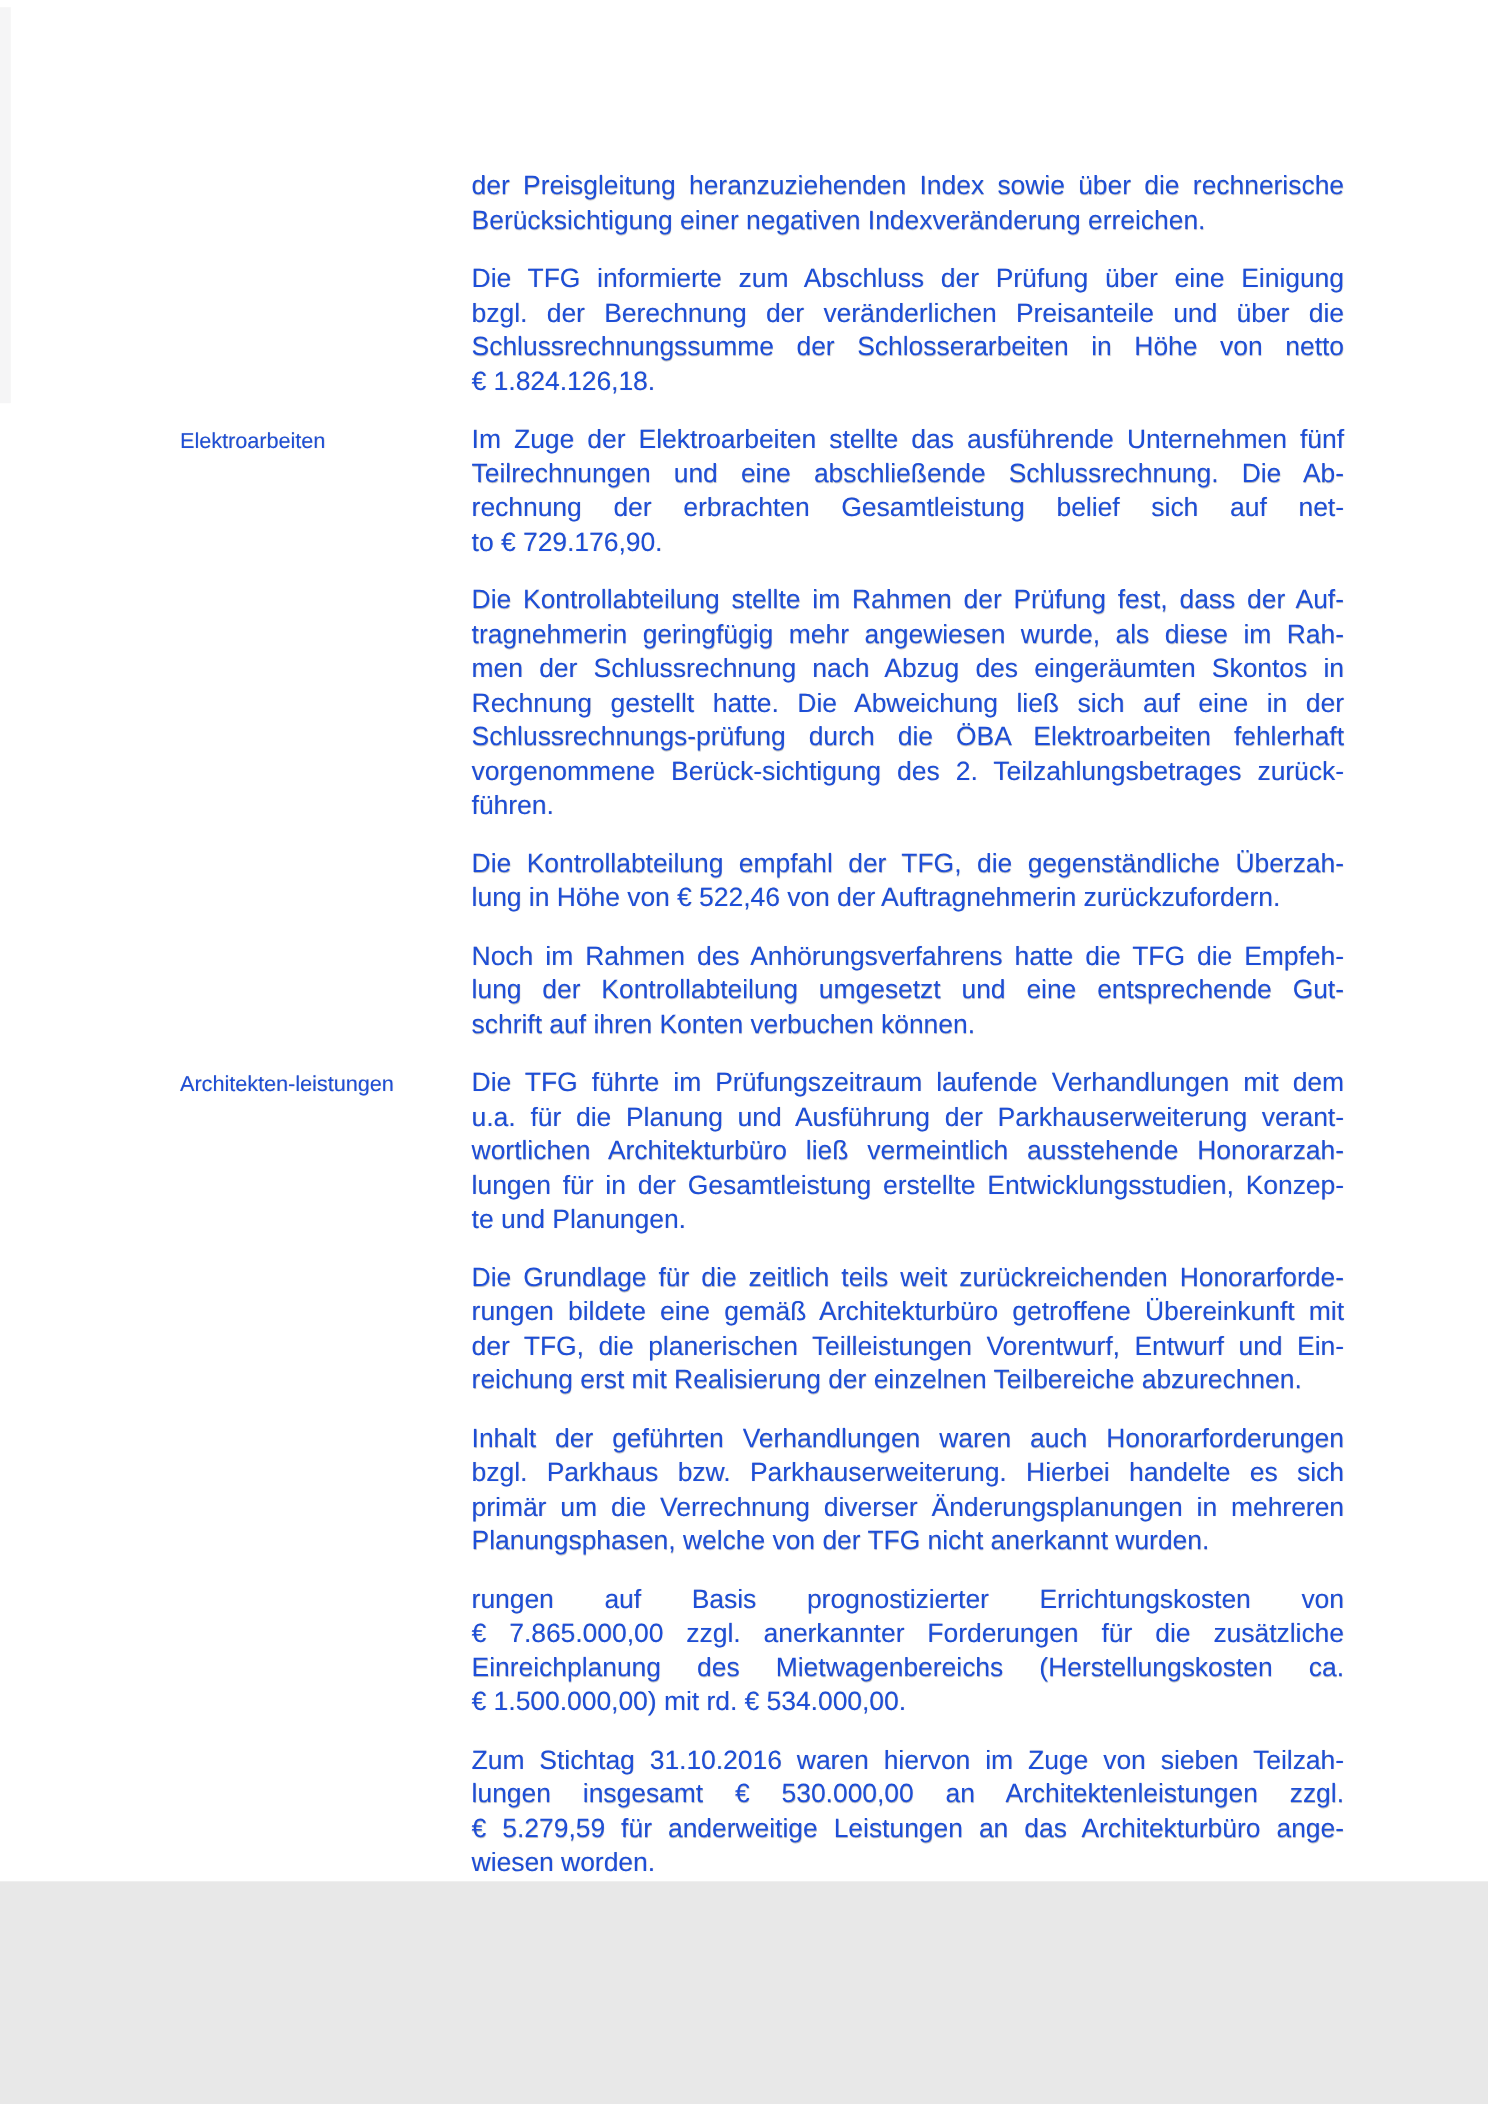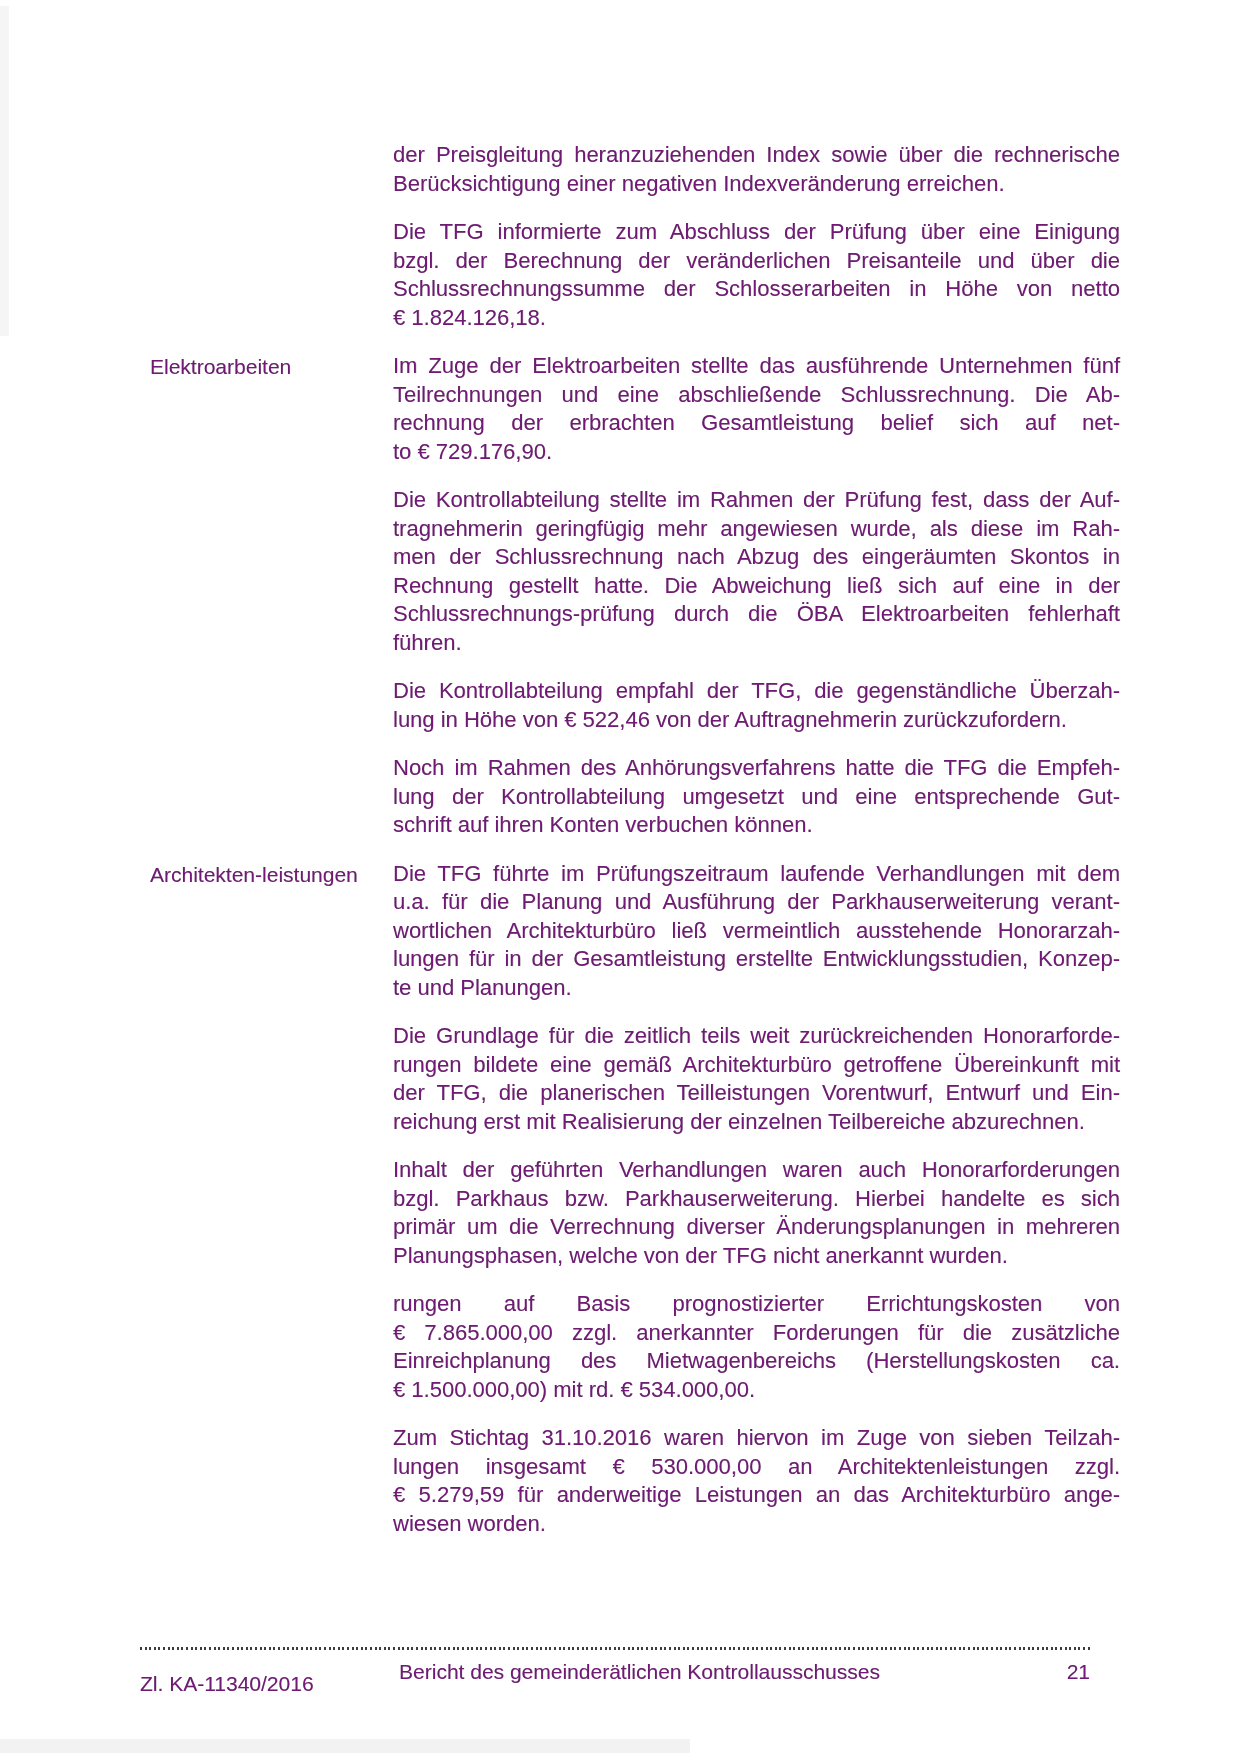--- a/index.html
+++ b/index.html
@@ -1,40 +1,40 @@
 <!DOCTYPE html>
 <html><head>
 <meta charset="utf-8">
 <style>
   html, body { margin: 0; padding: 0; background: #e8e8e8; }
   .page {
     position: relative;
     width: 1240px;
-    height: 1753px;
+    height: 1568px;
     background: #ffffff;
     font-family: "Liberation Sans", sans-serif;
-    color: #701a75;
+    color: #1d4ed8;
     overflow: hidden;
     text-shadow: 0.3px 0.3px 0.6px rgba(45,45,45,0.35);
   }
   .content {
     position: absolute;
     left: 393px;
     top: 141px;
     width: 727px;
     font-size: 22px;
     line-height: 28.5px;
   }
   .block { position: relative; margin-bottom: 20px; }
   .side-label {
     position: absolute;
     left: -243px;
     top: 1px;
     width: 236px;
-    font-size: 21px;
+    font-size: 18px;
     text-align: left;
     white-space: nowrap;
   }
   .tline { text-align: justify; text-align-last: justify; }
   .tline.final { text-align-last: left; }
   .footer {
     position: absolute;
     left: 140px;
     top: 1647px;
     width: 950px;
@@ -85,20 +85,21 @@
         <div class="tline">Teilrechnungen und eine abschließende Schlussrechnung. Die Ab-</div>
         <div class="tline">rechnung der erbrachten Gesamtleistung belief sich auf net-</div>
         <div class="tline final">to € 729.176,90.</div>
       </div>
       <div class="block">
         <div class="tline">Die Kontrollabteilung stellte im Rahmen der Prüfung fest, dass der Auf-</div>
         <div class="tline">tragnehmerin geringfügig mehr angewiesen wurde, als diese im Rah-</div>
         <div class="tline">men der Schlussrechnung nach Abzug des eingeräumten Skontos in</div>
         <div class="tline">Rechnung gestellt hatte. Die Abweichung ließ sich auf eine in der</div>
         <div class="tline">Schlussrechnungs-prüfung durch die ÖBA Elektroarbeiten fehlerhaft</div>
+        <div class="tline">vorgenommene Berück-sichtigung des 2. Teilzahlungsbetrages zurück-</div>
         <div class="tline final">führen.</div>
       </div>
       <div class="block">
         <div class="tline">Die Kontrollabteilung empfahl der TFG, die gegenständliche Überzah-</div>
         <div class="tline final">lung in Höhe von € 522,46 von der Auftragnehmerin zurückzufordern.</div>
       </div>
       <div class="block">
         <div class="tline">Noch im Rahmen des Anhörungsverfahrens hatte die TFG die Empfeh-</div>
         <div class="tline">lung der Kontrollabteilung umgesetzt und eine entsprechende Gut-</div>
         <div class="tline final">schrift auf ihren Konten verbuchen können.</div>

